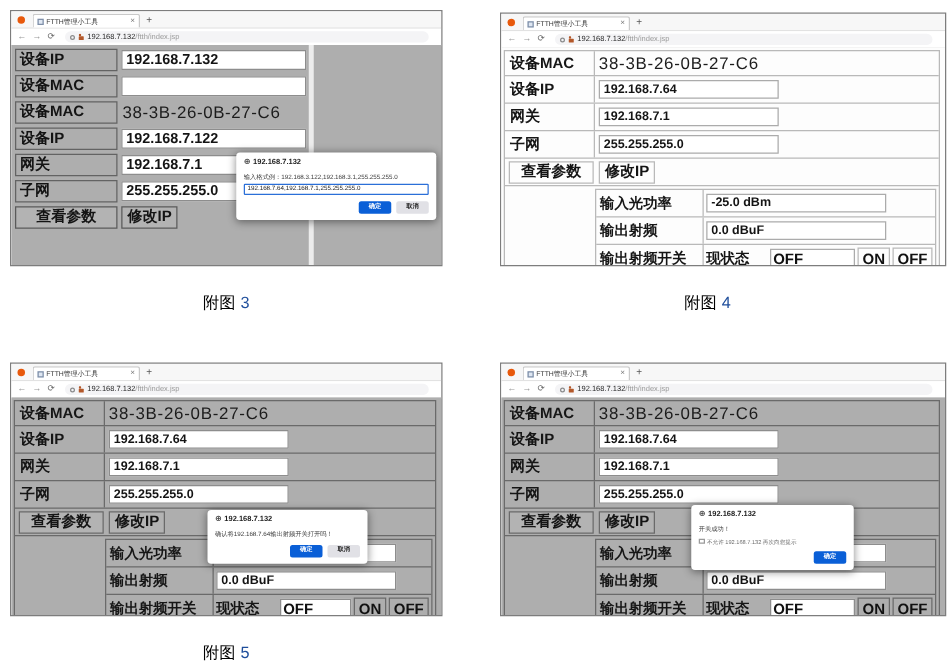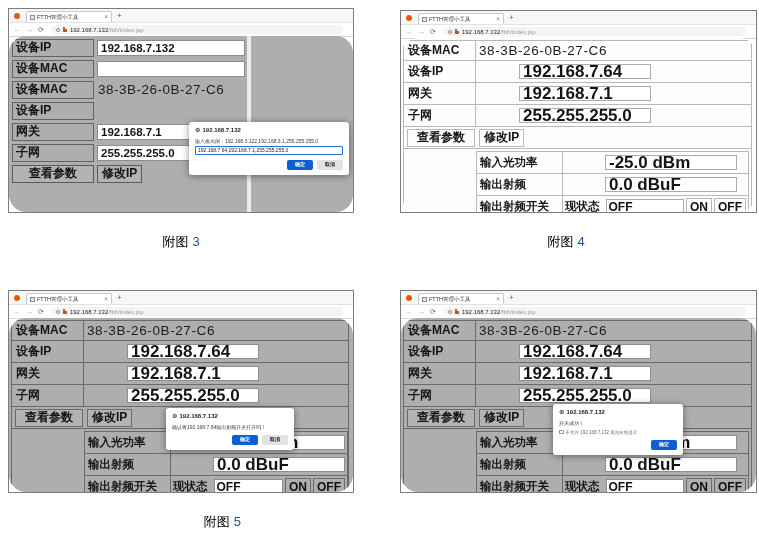--- a/index.html
+++ b/index.html
@@ -20,21 +20,21 @@
   .newtab{font-size:8px;color:#555;margin-left:5px;line-height:1;}
   .navbar{height:13px;background:#fff;border-bottom:1px solid #d6d6d6;display:flex;align-items:center;}
   .navbtn{font-size:7px;color:#9a9a9a;margin-left:5px;line-height:1;}
   .navbtn.reload{color:#666;}
   .urlbar{flex:1;height:9px;margin:0 10px 0 8px;border-radius:5px;background:#f4f4f6;display:flex;align-items:center;padding:0 4px;}
   .shield{width:4px;height:4px;border:1px solid #8a8a8a;border-radius:50%;flex:none;box-sizing:border-box;}
   .lock{width:4px;height:3px;background:#b3582a;border-radius:0.5px;flex:none;position:relative;margin-left:3px;margin-top:1px;}
   .lock::before{content:"";position:absolute;left:0.5px;top:-2px;width:2px;height:2px;border:1px solid #b3582a;border-bottom:none;border-radius:2px 2px 0 0;box-sizing:border-box;}
   .urlhost{font-size:6px;color:#1f1f1f;margin-left:3px;white-space:nowrap;}
   .urlpath{font-size:6px;color:#9b9b9b;white-space:nowrap;}
-  .content{position:absolute;left:0;right:0;top:27px;bottom:0;overflow:hidden;border-radius:17px;}
+  .content{position:absolute;left:0;right:0;top:27px;bottom:0;overflow:hidden;}
   .theme-gray .content{background:#aeaeae;}
   .theme-light .content{background:#fdfdfd;}
 
   
   .f3strip{position:absolute;left:238px;top:0;bottom:0;width:4px;background:#ececec;}
   .f3rows{position:absolute;left:0;top:0;}
   .f3row{display:flex;align-items:center;height:19px;margin:2px 0 0 3px;}
   .f3label{width:82px;height:18px;box-sizing:border-box;border:1px solid #636363;display:flex;align-items:center;
            padding-left:3px;font-size:12px;font-weight:600;color:#141414;letter-spacing:0;}
   .f3label.blank{border-color:transparent;}
@@ -49,36 +49,36 @@
   .theme-gray{--bd:#6a6a6a;--bd2:#8d8d8d;--btnbg:#b3b3b3;}
   .theme-light{--bd:#b9b9b9;--bd2:#ababab;--btnbg:#fdfdfd;}
   .ptable{position:absolute;left:2px;top:2px;right:4px;border:1px solid var(--bd);box-sizing:border-box;}
   .prow{display:flex;align-items:center;border-bottom:1px solid var(--bd);height:21px;}
   .prow.macrow{height:19px;}
   .prow:last-child{border-bottom:none;}
   .plabel{width:72px;flex:none;height:100%;display:flex;align-items:center;padding-left:4px;box-sizing:border-box;
           border-right:1px solid var(--bd);font-size:12px;font-weight:600;color:#161616;}
   .pval{flex:1;display:flex;align-items:center;padding:0 3px;height:100%;}
   .macval{font-size:13.5px;color:#1c1c1c;letter-spacing:0.6px;white-space:nowrap;}
-  .pinput{width:132px;height:15px;box-sizing:border-box;border:1px solid var(--bd2);background:#fff;
-          font-size:17px;font-weight:600;color:#141414;padding:0 3px;font-family:inherit;margin-left:40px;}
+  .pinput{width:144px;height:15px;box-sizing:border-box;border:1px solid var(--bd2);background:#fff;
+          font-size:10px;font-weight:600;color:#141414;padding:0 3px;font-family:inherit;}
   .prow.btnrow .plabel{border-right:none;padding-left:0;}
   .pbtn{height:18px;box-sizing:border-box;border:1px solid var(--bd);background:var(--btnbg);
         font-size:12px;font-weight:600;color:#141414;padding:0 4px;display:flex;align-items:center;font-family:inherit;}
   .pbtn.view{margin-left:3px;width:68px;justify-content:center;}
   .prow.subrow{height:auto;align-items:center;}
   .spacer{width:72px;flex:none;border-right:none;}
   .subwrap{flex:1;padding:2px 2px 2px 0;}
   .subtable{border:1px solid var(--bd);box-sizing:border-box;}
   .srow{display:flex;align-items:center;height:21px;border-bottom:1px solid var(--bd);}
   .srow:last-child{border-bottom:none;}
   .slabel{width:86px;flex:none;height:100%;display:flex;align-items:center;padding-left:3px;box-sizing:border-box;
           border-right:1px solid var(--bd);font-size:11.5px;font-weight:600;color:#161616;}
   .sval{flex:1;display:flex;align-items:center;padding:0 2px;height:100%;}
-  .statlbl{font-size:11.5px;font-weight:600;color:#161616;margin-right:6px;white-space:nowrap;}
+  .statlbl{font-size:11.5px;font-weight:600;color:#161616;margin-right:16px;white-space:nowrap;}
   .statbox{flex:1;height:15px;box-sizing:border-box;border:1px solid var(--bd2);background:#fff;
            font-size:12px;font-weight:700;color:#111;display:flex;align-items:center;padding-left:2px;}
   .onoff{height:17px;box-sizing:border-box;border:1px solid var(--bd);margin-left:2px;padding:0 3px;
          display:flex;align-items:center;font-size:12px;font-weight:700;color:#111;background:transparent;}
 
   
   .dlg{position:absolute;background:#fff;border-radius:3px;box-shadow:0 1px 7px rgba(0,0,0,0.45);
        padding:5px 6px;z-index:9;box-sizing:border-box;}
   .dlg-title{display:flex;align-items:center;font-size:6px;font-weight:700;color:#1f1f1f;}
   .dlg-icon{font-size:6.5px;color:#444;margin-right:2px;line-height:1;}
@@ -131,20 +131,21 @@
       <div class="f3row">
         <div class="f3label">设备MAC</div>
         <input class="f3input" value="" style="">
       </div>
       <div class="f3row">
         <div class="f3label">设备MAC</div>
         <div class="f3mac">38-3B-26-0B-27-C6</div>
       </div>
       <div class="f3row">
         <div class="f3label">设备IP</div>
+        <input class="f3input" value="192.168.7.122" style="">
       </div>
       <div class="f3row">
         <div class="f3label">网关</div>
         <input class="f3input" value="192.168.7.1" style="">
       </div>
       <div class="f3row">
         <div class="f3label">子网</div>
         <input class="f3input" value="255.255.255.0" style="">
       </div>
       <div class="f3row">
@@ -452,18 +453,18 @@
     </div>
   </div>
 </div>
 
 <div class="caption" style="left:121px;top:233px;">
   <span>附图</span><span class="capnum">3</span>
 </div>
 <div class="caption" style="left:506px;top:233px;">
   <span>附图</span><span class="capnum">4</span>
 </div>
-<div class="caption" style="left:121px;top:513px;text-align:right;">
+<div class="caption" style="left:121px;top:513px;">
   <span>附图</span><span class="capnum">5</span>
 </div>
 <div class="caption" style="left:506px;top:535px;">
   <span>附图</span><span class="capnum">6</span>
 </div>
 
 </body></html>

